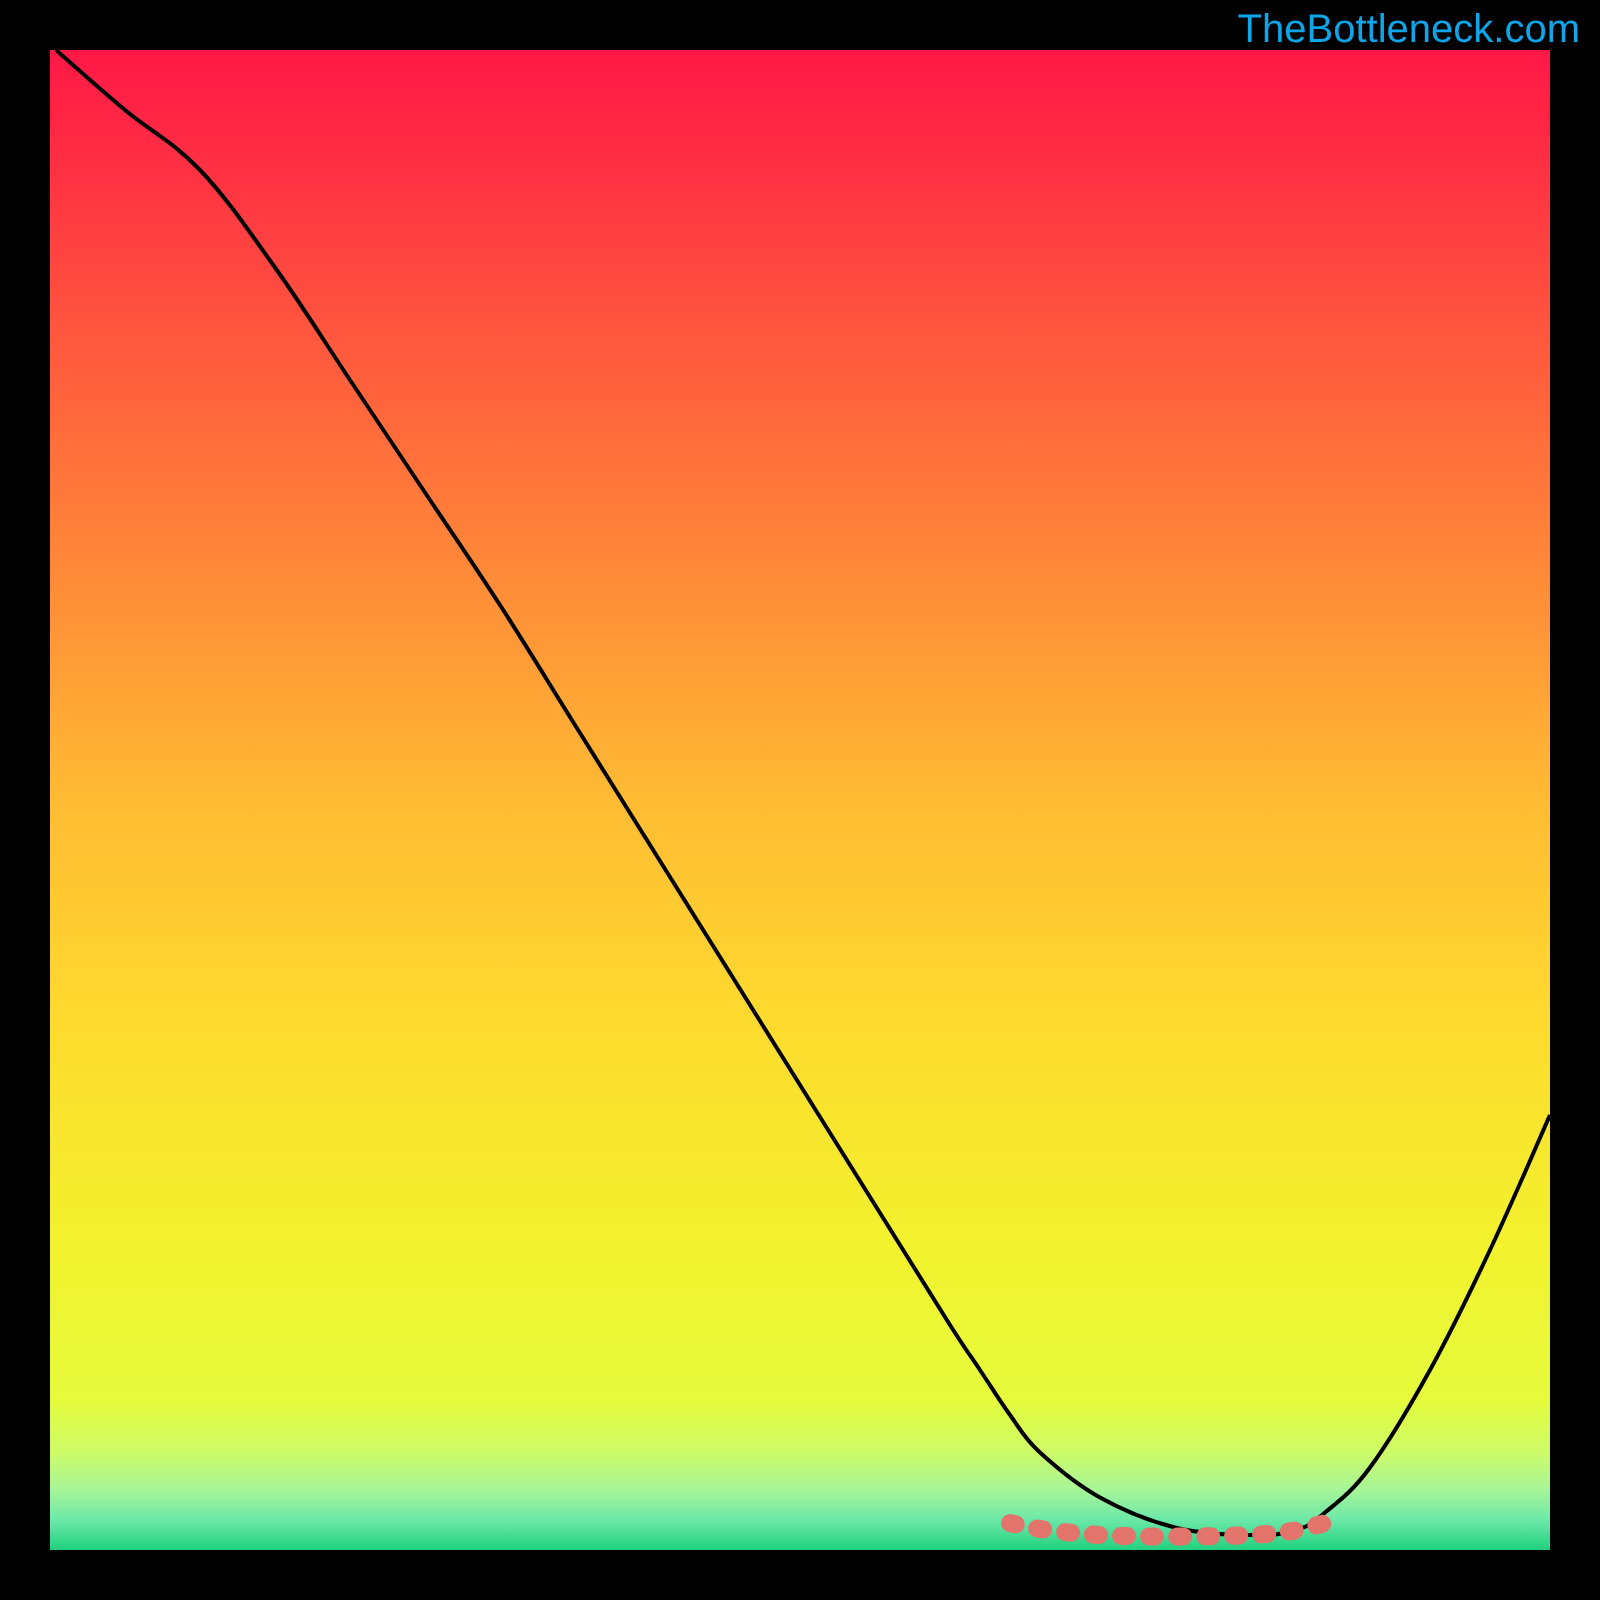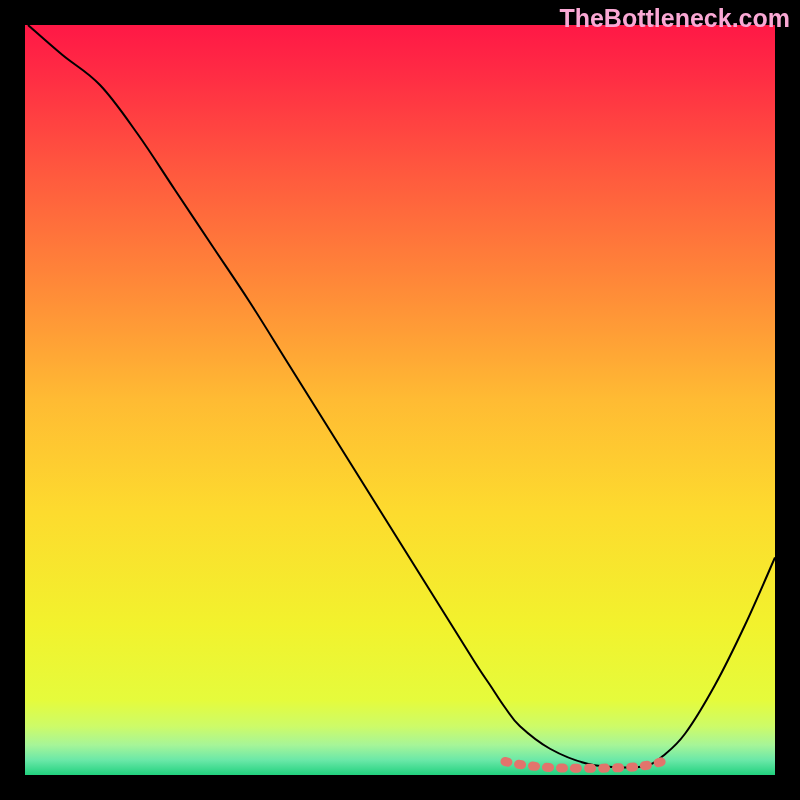--- a/index.html
+++ b/index.html
@@ -13,24 +13,24 @@
   .chart-container {
     position: relative;
     width: 800px;
     height: 800px;
     background: #000;
   }
   .watermark {
     position: absolute;
     top: 4px;
     right: 10px;
-    color: #f9a8d4;
+    color: #0ea5e9;
     font-family: Arial, Helvetica, sans-serif;
-    font-size: 25px;
-    font-weight: 700;
+    font-size: 20px;
+    font-weight: 400;
     z-index: 10;
   }
   .plot-area {
     position: absolute;
     left: 25px;
     top: 25px;
     width: 750px;
     height: 750px;
   }
   svg {

